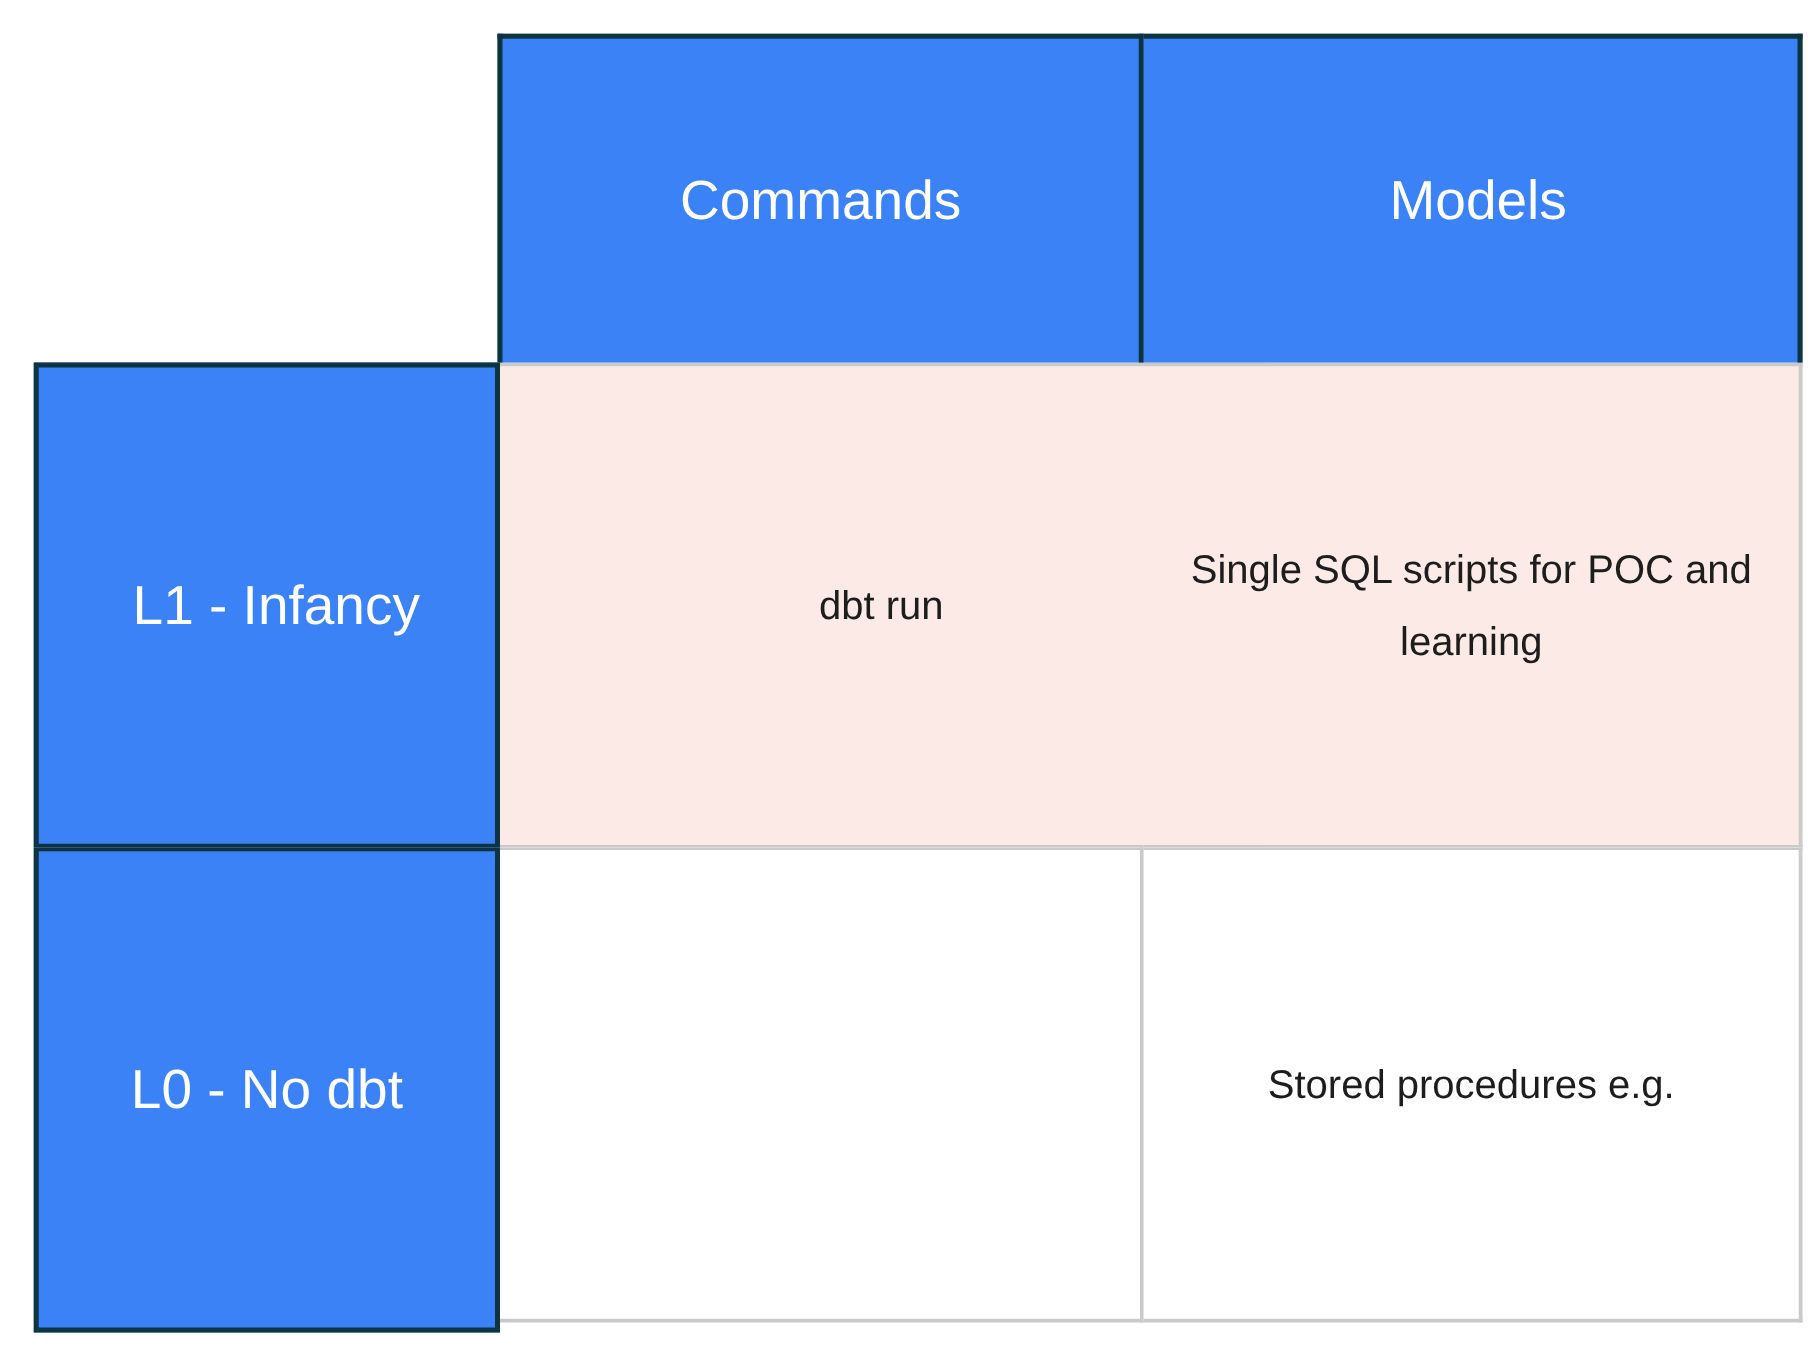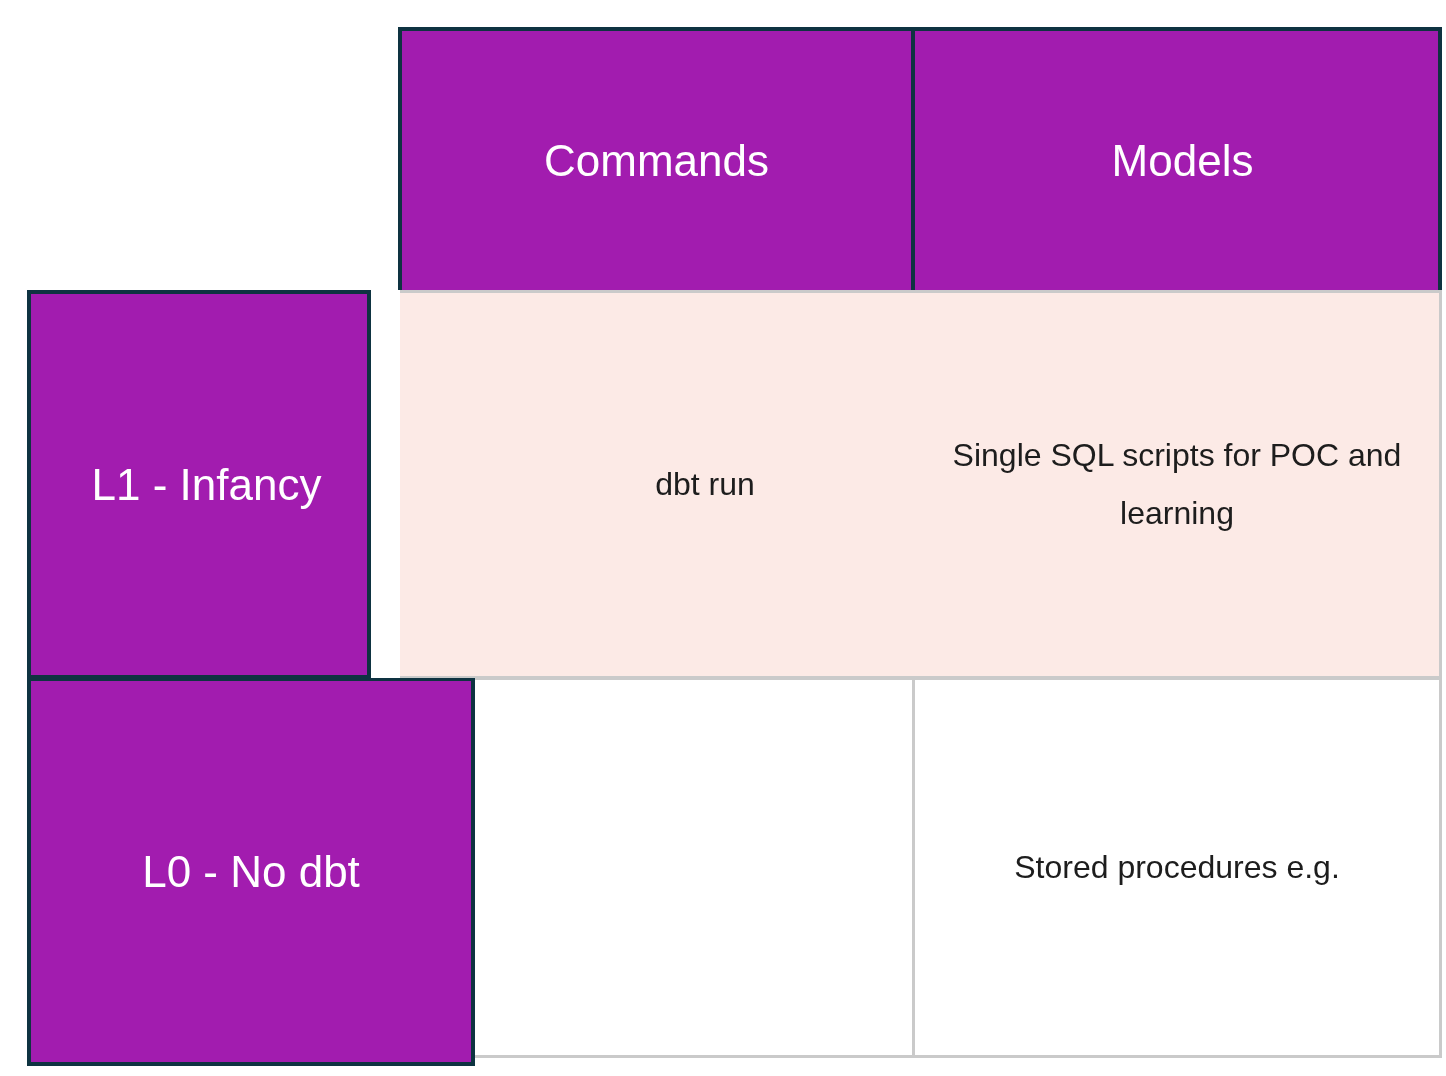--- a/index.html
+++ b/index.html
@@ -18,21 +18,21 @@
   .cell {
     position: absolute;
     box-sizing: border-box;
     display: flex;
     align-items: center;
     justify-content: center;
     text-align: center;
   }
   
   .th {
-    background: #a21caf;
+    background: #3b82f6;
     color: #ffffff;
     z-index: 2;
   }
   .col-head {
     font-size: 44px;
     border: 4px solid #0e3341;
     border-bottom: none;
   }
   .row-head {
     font-size: 44px;
@@ -48,22 +48,22 @@
   .td .txt {
     display: inline-block;
     max-width: 470px;
   }
   .pink { background: #fceae6; }
   .white { background: #ffffff; }
 
   
   #cmd-header    { left: 398px; top: 27px;  width: 517px; height: 263px; }
   #models-header { left: 915px; top: 27px;  width: 527px; height: 263px; border-left: none; padding-left: 12px; }
-  #l1-header     { left: 27px;  top: 290px; width: 344px; height: 388px; border-bottom-width: 3px; padding-left: 15px; }
-  #l0-header     { left: 27px;  top: 678px; width: 448px; height: 388px; border-top-width: 3px; }
+  #l1-header     { left: 27px;  top: 290px; width: 373px; height: 388px; border-bottom-width: 3px; padding-left: 15px; }
+  #l0-header     { left: 27px;  top: 678px; width: 373px; height: 388px; border-top-width: 3px; }
 
   #l1-commands   { left: 400px; top: 290px; width: 613px; height: 388px;
                    border-top: 3px solid #cacaca; border-right: 3px solid #ec4899; border-bottom: 2px solid #cacaca; }
   #l1-models     { left: 915px; top: 290px; width: 527px; height: 388px;
                    border-top: 3px solid #cacaca; border-right: 3px solid #cacaca; border-bottom: 2px solid #cacaca; text-align: center; }
   #l0-commands   { left: 400px; top: 678px; width: 515px; height: 380px;
                    border-top: 2px solid #cacaca; border-right: 3px solid #cacaca; border-bottom: 3px solid #cacaca; }
   #l0-models     { left: 915px; top: 678px; width: 527px; height: 380px;
                    border-top: 2px solid #cacaca; border-right: 3px solid #cacaca; border-bottom: 3px solid #cacaca; text-align: right; }
 </style>

